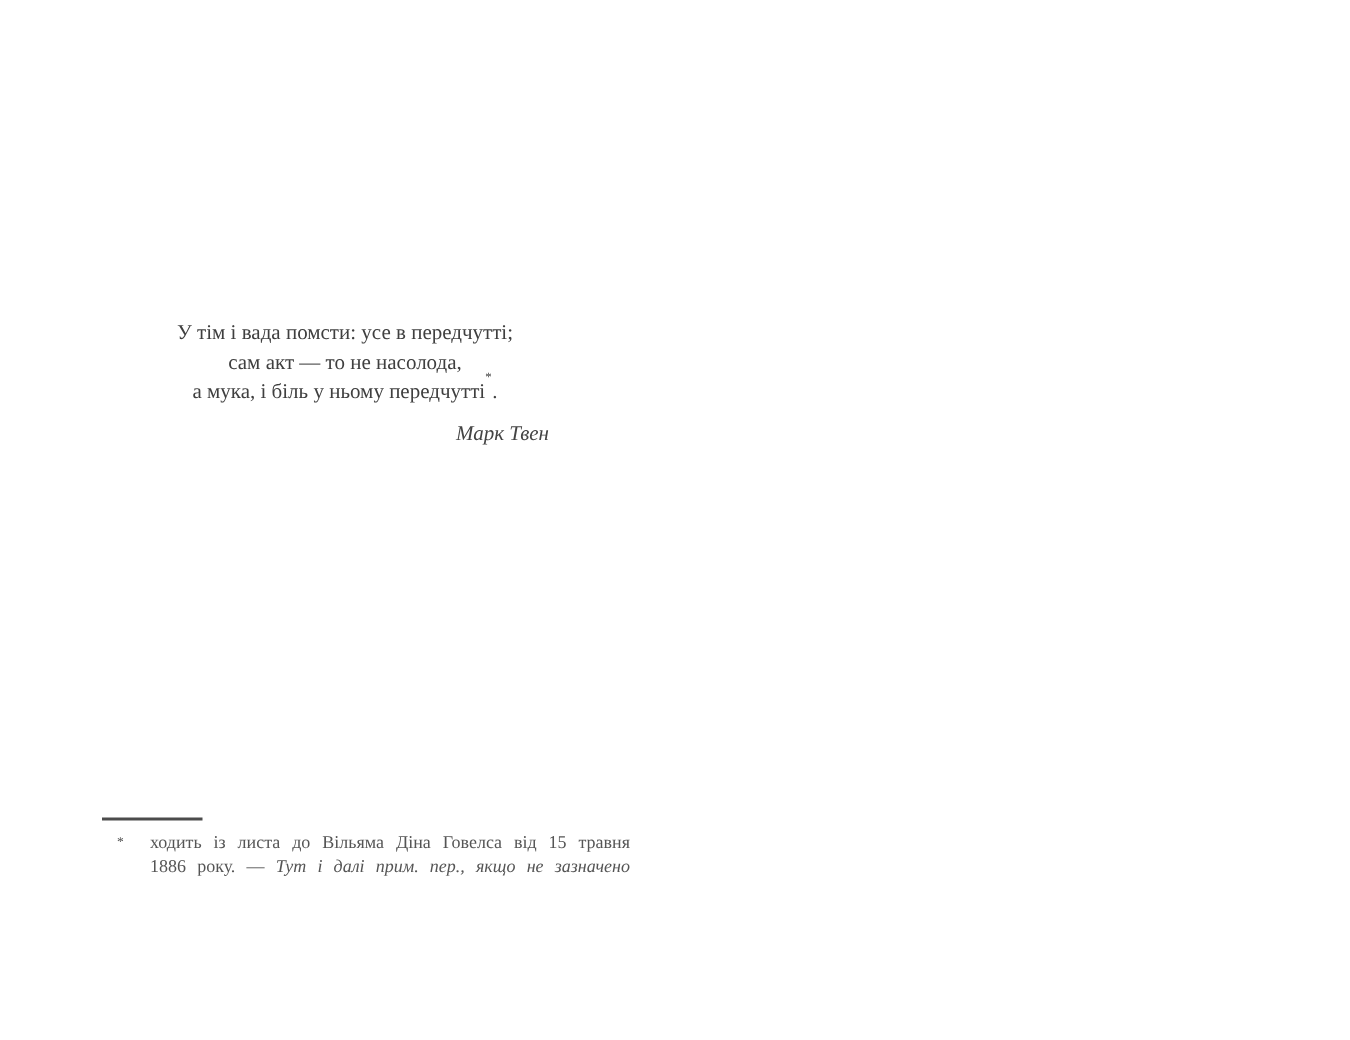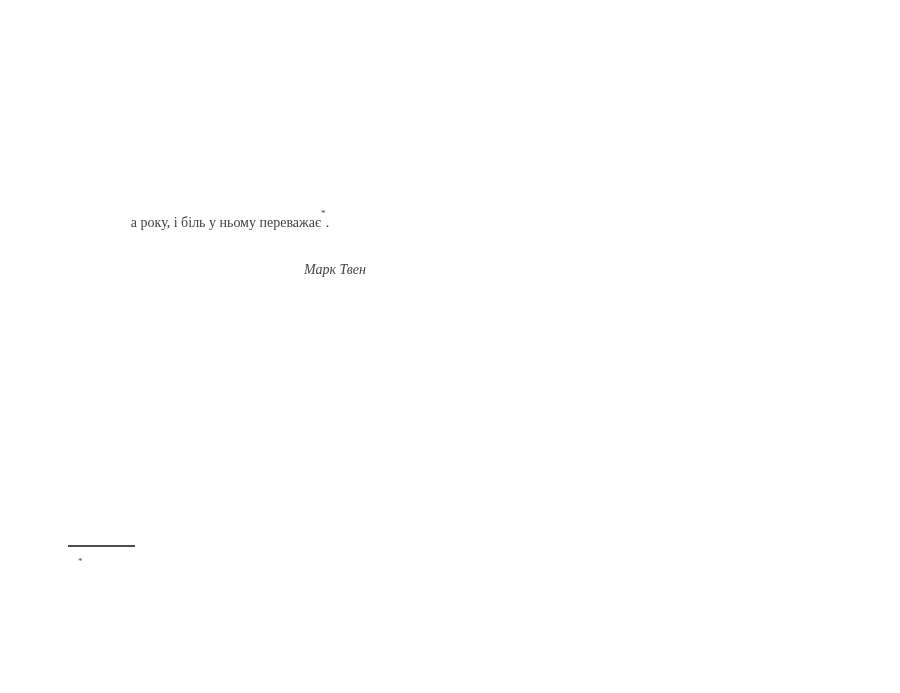--- a/index.html
+++ b/index.html
@@ -15,21 +15,21 @@
   .page { position: absolute; top: 0; height: 693px; }
   .page-left  { left: 0;   width: 450px; }
   .page-right { left: 450px; width: 450px; }
 
   
   .epigraph {
     position: absolute; left: 80px; top: 213px; width: 300px;
     font-size: 14px; line-height: 19.5px; text-align: center; color: #3f3f3f;
   }
   .epigraph-attribution {
-    margin-top: 27px; text-align: right; padding-right: 14px;
+    margin-top: 8px; text-align: right; padding-right: 14px;
     font-style: italic; color: #444;
   }
 
   .fn-left {
     position: absolute; left: 68px; top: 545px; width: 352px;
     font-size: 12px; line-height: 15.8px; color: #555;
   }
   .fn-rule { width: 67px; height: 2px; background: #4c4c4c; margin-bottom: 7px; }
   .fn-hang { position: relative; padding-left: 32px; }
   .fn-marker {
@@ -44,28 +44,32 @@
   .jl { text-align: justify; text-align-last: justify; }
 </style>
 </head>
 <body>
 
 <div class="canvas">
 
   <div class="page page-left">
 
     <div class="epigraph">
-      <div><span>а року, і біль у ньому переважає</span><sup class="supm">*</sup><span>.</span></div>
+      <div>У тім і вада помсти: усе в передчутті;</div>
+      <div>сам акт — то не насолода,</div>
+      <div><span>а мука, і біль у ньому передчутті</span><sup class="supm">*</sup><span>.</span></div>
       <div class="epigraph-attribution">Марк Твен</div>
     </div>
 
     <div class="fn-left">
       <div class="fn-rule"></div>
       <div class="fn-hang">
         <span class="fn-marker">*</span>
+        <div class="jl">ходить із листа до Вільяма Діна Говелса від 15 травня</div>
+        <div class="jl"><span>1886 року. — </span><span class="it">Тут і далі прим. пер., якщо не зазначено</span></div>
       </div>
     </div>
 
   </div>
 
   <div class="page page-right">
 
     
 
     

